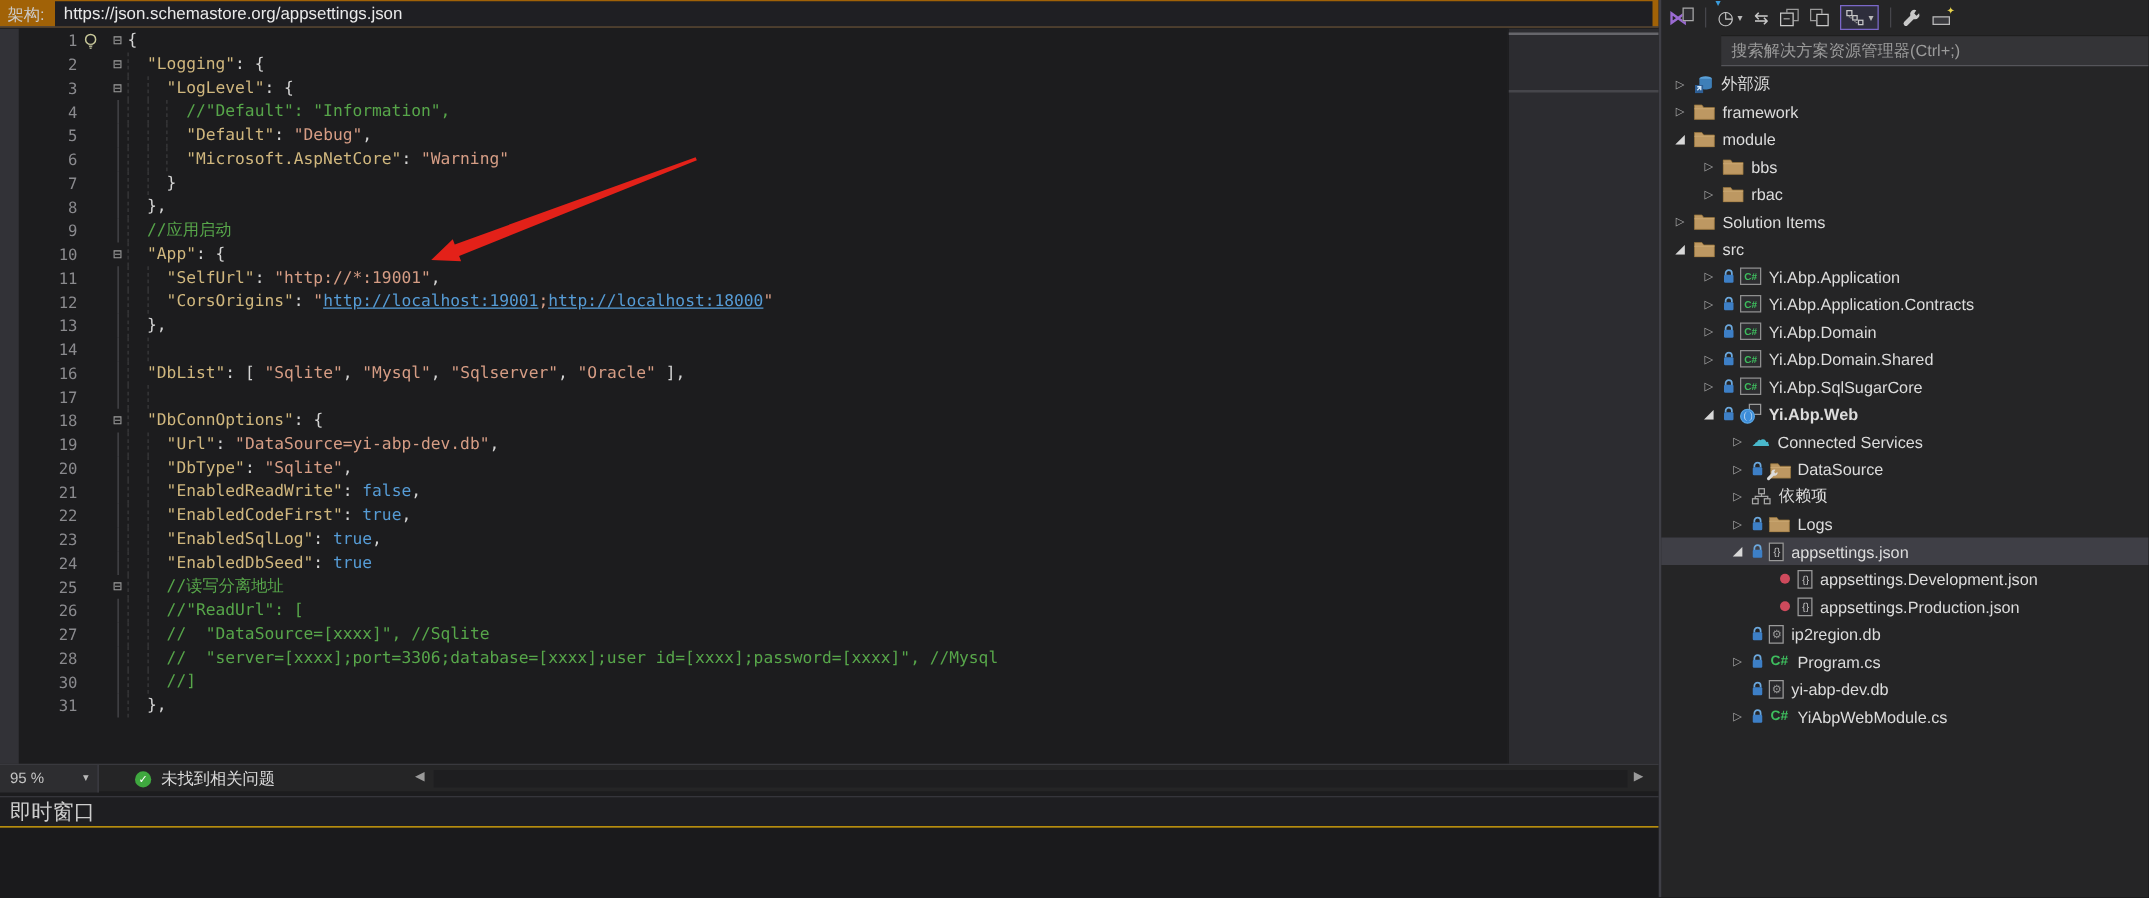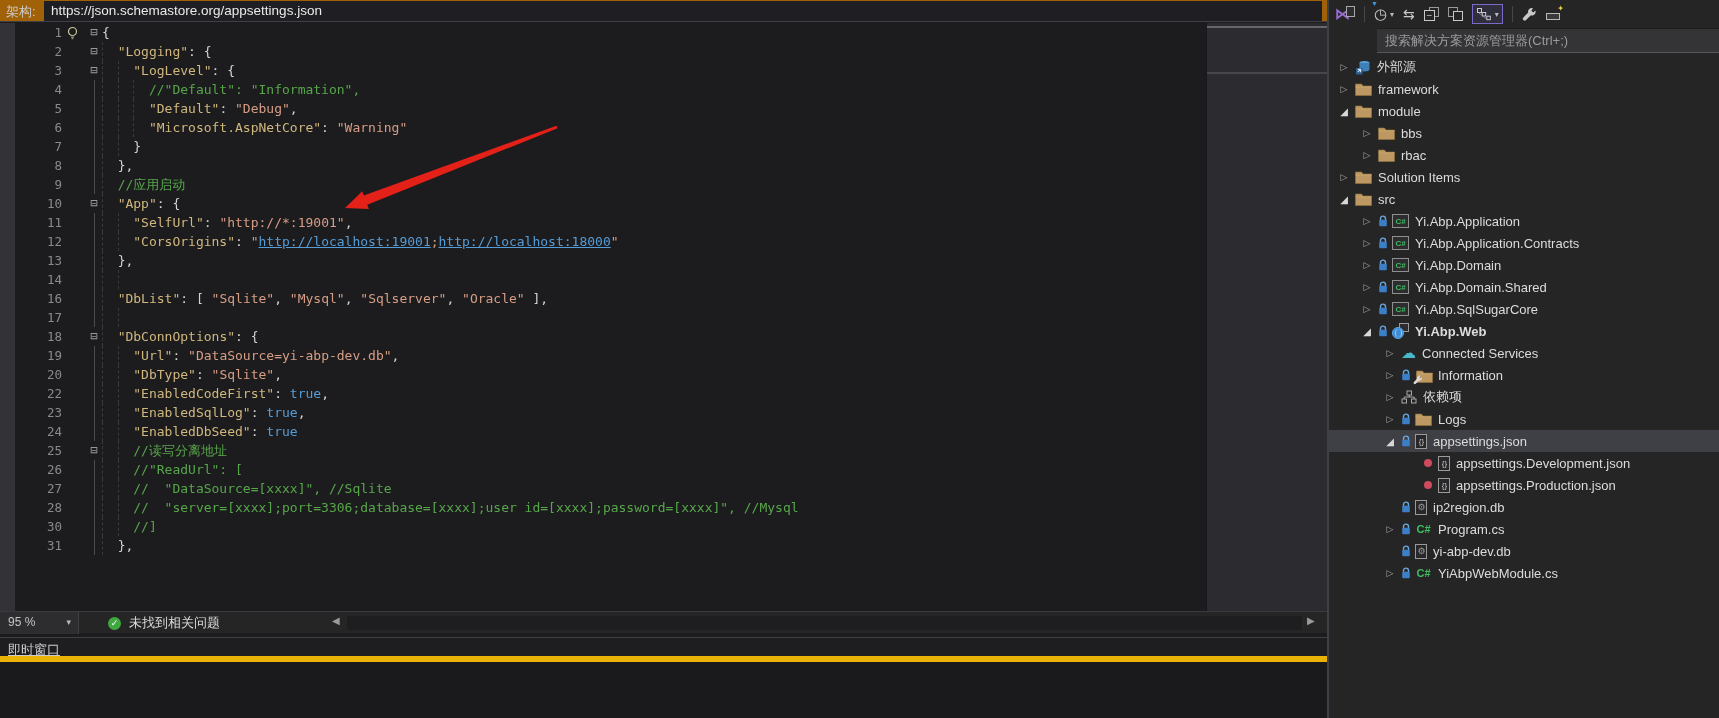--- a/index.html
+++ b/index.html
@@ -50,22 +50,22 @@
   .hcheck { display:inline-flex; width:13px; height:13px; border-radius:50%; background:#3FA83F;
             color:#FFFFFF; font-size:9px; align-items:center; justify-content:center;
             margin-right:8px; font-style:normal; }
   .hsb-left  { position:absolute; left:332px; top:3px; color:#9A9A9A; font-size:10px; }
   .hsb-track { position:absolute; left:347px; top:4px; width:955px; height:14px; background:#1E1E20; }
   .hsb-right { position:absolute; left:1307px; top:3px; color:#9A9A9A; font-size:10px; }
 
   
   .immediate { position:absolute; left:0; top:637px; width:1327px; height:81px;
                background:#1A1A1C; border-top:1px solid #3F3F46; }
-  .imm-header { height:24px; background:#1E1E21; border-bottom:6px solid #eab308;
-                font-size:13px; color:#CCCCCC; line-height:24px; padding-left:8px;text-decoration:underline; }
+  .imm-header { height:24px; background:#1E1E21; border-bottom:1px solid #eab308;
+                font-size:17px; color:#CCCCCC; line-height:24px; padding-left:8px; }
 
   
   .explorer { position:absolute; left:1327px; top:0; width:392px; height:718px;
               background:#252526; border-left:2px solid #3F3F46; }
   .ex-toolbar { height:28px; display:flex; align-items:center; padding-left:6px; gap:9px; }
   .tbtn { display:inline-flex; align-items:center; color:#C8C8C8; font-size:14px; position:relative; }
   .tsep { width:1px; height:16px; background:#46464B; }
   .tb-vs { color:#9B6BD3; font-size:15px; font-weight:bold; }
   .tb-minidoc { width:9px; height:11px; border:1px solid #A8A8A8; background:#2D2D30;
                 margin-left:-4px; margin-top:-6px; display:inline-block; }
@@ -151,20 +151,21 @@
         <div class="eline"><span class="lnum">10</span><span class="lbulb"></span><span class="lfold box">⊟</span><span class="lcode"><span class="ind"></span><span class="tk-k">"App"</span><span class="tk-p">: {</span></span></div>
         <div class="eline"><span class="lnum">11</span><span class="lbulb"></span><span class="lfold bar"></span><span class="lcode"><span class="ind"></span><span class="ind"></span><span class="tk-k">"SelfUrl"</span><span class="tk-p">: </span><span class="tk-s">"http://*:19001"</span><span class="tk-p">,</span></span></div>
         <div class="eline"><span class="lnum">12</span><span class="lbulb"></span><span class="lfold bar"></span><span class="lcode"><span class="ind"></span><span class="ind"></span><span class="tk-k">"CorsOrigins"</span><span class="tk-p">: </span><span class="tk-s">"</span><span class="tk-l">http://localhost:19001</span><span class="tk-s">;</span><span class="tk-l">http://localhost:18000</span><span class="tk-s">"</span></span></div>
         <div class="eline"><span class="lnum">13</span><span class="lbulb"></span><span class="lfold bar"></span><span class="lcode"><span class="ind"></span><span class="tk-p">},</span></span></div>
         <div class="eline"><span class="lnum">14</span><span class="lbulb"></span><span class="lfold bar"></span><span class="lcode"><span class="ind"></span><span class="ind"></span></span></div>
         <div class="eline"><span class="lnum">16</span><span class="lbulb"></span><span class="lfold bar"></span><span class="lcode"><span class="ind"></span><span class="tk-k">"DbList"</span><span class="tk-p">: [ </span><span class="tk-s">"Sqlite"</span><span class="tk-p">, </span><span class="tk-s">"Mysql"</span><span class="tk-p">, </span><span class="tk-s">"Sqlserver"</span><span class="tk-p">, </span><span class="tk-s">"Oracle"</span><span class="tk-p"> ],</span></span></div>
         <div class="eline"><span class="lnum">17</span><span class="lbulb"></span><span class="lfold bar"></span><span class="lcode"><span class="ind"></span><span class="ind"></span></span></div>
         <div class="eline"><span class="lnum">18</span><span class="lbulb"></span><span class="lfold box">⊟</span><span class="lcode"><span class="ind"></span><span class="tk-k">"DbConnOptions"</span><span class="tk-p">: {</span></span></div>
         <div class="eline"><span class="lnum">19</span><span class="lbulb"></span><span class="lfold bar"></span><span class="lcode"><span class="ind"></span><span class="ind"></span><span class="tk-k">"Url"</span><span class="tk-p">: </span><span class="tk-s">"DataSource=yi-abp-dev.db"</span><span class="tk-p">,</span></span></div>
         <div class="eline"><span class="lnum">20</span><span class="lbulb"></span><span class="lfold bar"></span><span class="lcode"><span class="ind"></span><span class="ind"></span><span class="tk-k">"DbType"</span><span class="tk-p">: </span><span class="tk-s">"Sqlite"</span><span class="tk-p">,</span></span></div>
+        <div class="eline"><span class="lnum">21</span><span class="lbulb"></span><span class="lfold bar"></span><span class="lcode"><span class="ind"></span><span class="ind"></span><span class="tk-k">"EnabledReadWrite"</span><span class="tk-p">: </span><span class="tk-b">false</span><span class="tk-p">,</span></span></div>
         <div class="eline"><span class="lnum">22</span><span class="lbulb"></span><span class="lfold bar"></span><span class="lcode"><span class="ind"></span><span class="ind"></span><span class="tk-k">"EnabledCodeFirst"</span><span class="tk-p">: </span><span class="tk-b">true</span><span class="tk-p">,</span></span></div>
         <div class="eline"><span class="lnum">23</span><span class="lbulb"></span><span class="lfold bar"></span><span class="lcode"><span class="ind"></span><span class="ind"></span><span class="tk-k">"EnabledSqlLog"</span><span class="tk-p">: </span><span class="tk-b">true</span><span class="tk-p">,</span></span></div>
         <div class="eline"><span class="lnum">24</span><span class="lbulb"></span><span class="lfold bar"></span><span class="lcode"><span class="ind"></span><span class="ind"></span><span class="tk-k">"EnabledDbSeed"</span><span class="tk-p">: </span><span class="tk-b">true</span></span></div>
         <div class="eline"><span class="lnum">25</span><span class="lbulb"></span><span class="lfold box">⊟</span><span class="lcode"><span class="ind"></span><span class="ind"></span><span class="tk-c">//读写分离地址</span></span></div>
         <div class="eline"><span class="lnum">26</span><span class="lbulb"></span><span class="lfold bar"></span><span class="lcode"><span class="ind"></span><span class="ind"></span><span class="tk-c">//"ReadUrl": [</span></span></div>
         <div class="eline"><span class="lnum">27</span><span class="lbulb"></span><span class="lfold bar"></span><span class="lcode"><span class="ind"></span><span class="ind"></span><span class="tk-c">//  "DataSource=[xxxx]", //Sqlite</span></span></div>
         <div class="eline"><span class="lnum">28</span><span class="lbulb"></span><span class="lfold bar"></span><span class="lcode"><span class="ind"></span><span class="ind"></span><span class="tk-c">//  "server=[xxxx];port=3306;database=[xxxx];user id=[xxxx];password=[xxxx]", //Mysql</span></span></div>
         <div class="eline"><span class="lnum">30</span><span class="lbulb"></span><span class="lfold bar"></span><span class="lcode"><span class="ind"></span><span class="ind"></span><span class="tk-c">//]</span></span></div>
         <div class="eline"><span class="lnum">31</span><span class="lbulb"></span><span class="lfold bar"></span><span class="lcode"><span class="ind"></span><span class="tk-p">},</span></span></div>
       </div>
@@ -418,21 +419,21 @@
             <span class="ic-props">
               <svg class="f" width="17" height="14" viewBox="0 0 17 14">
                 <path d="M0.5 2 h6 l1.5 2 h8.5 v9.5 h-16 z" fill="#BD9862" stroke="#96743C" stroke-width="0.6"></path>
                 <path d="M0.5 5 h16" stroke="#CDA973" stroke-width="0.7"></path>
               </svg>
               <svg class="wr" width="10" height="10" viewBox="0 0 15 15">
                 <path d="M11 1.2 a3.6 3.6 0 0 0 -4.8 4.4 L1.4 10.4 a1.9 1.9 0 0 0 2.7 2.7 L8.9 8.3 a3.6 3.6 0 0 0 4.4 -4.8 L11.2 5.6 9.4 3.8 Z" fill="#DCDCDC"></path>
               </svg>
             </span>
           </span>
-          <span class="tlabel">Information</span>
+          <span class="tlabel">DataSource</span>
         </div>
         <div class="trow" style="padding-left: 54px;">
           <span class="texp">▷</span>
           <span class="ticon">
             <svg width="16" height="14" viewBox="0 0 16 14">
               <rect x="6" y="1" width="4.5" height="4" fill="none" stroke="#A8A8A8"></rect>
               <rect x="1" y="9" width="4.5" height="4" fill="none" stroke="#A8A8A8"></rect>
               <rect x="10.5" y="9" width="4.5" height="4" fill="none" stroke="#A8A8A8"></rect>
               <path d="M8.2 5 v2 M3.2 9 V7 h10 v2" stroke="#A8A8A8" fill="none"></path>
             </svg>

